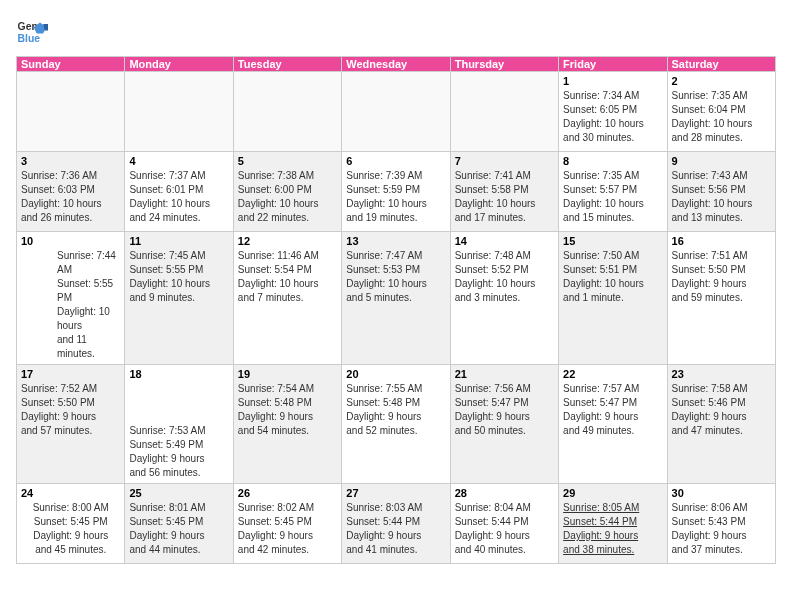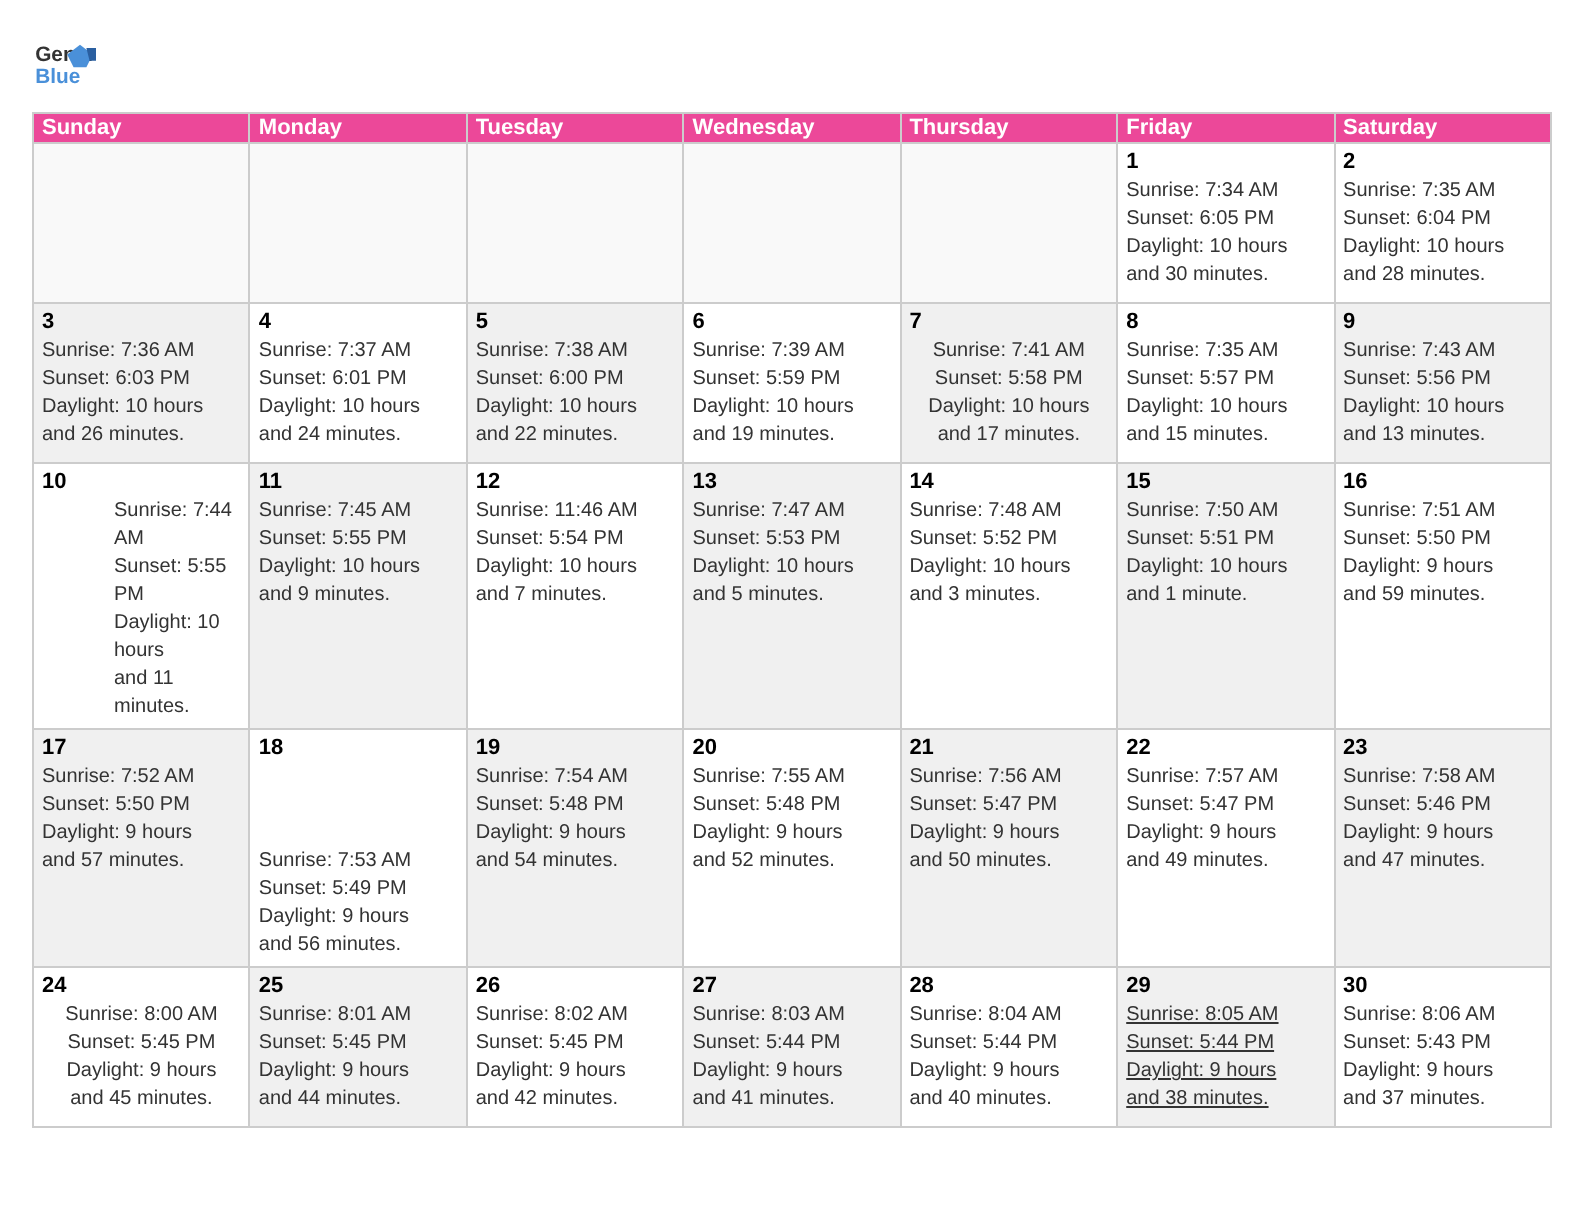--- a/index.html
+++ b/index.html
@@ -147,21 +147,21 @@
         </td>
         <td>
           <div class="day-num">6</div>
           <div class="day-info" style="white-space: pre-line;">Sunrise: 7:39 AM
 Sunset: 5:59 PM
 Daylight: 10 hours
 and 19 minutes.</div>
         </td>
         <td class="shaded">
           <div class="day-num">7</div>
-          <div class="day-info" style="white-space: pre-line; text-align: center;">Sunrise: 7:41 AM
+          <div class="day-info" style="white-space: pre-line;">Sunrise: 7:41 AM
 Sunset: 5:58 PM
 Daylight: 10 hours
 and 17 minutes.</div>
         </td>
         <td>
           <div class="day-num">8</div>
           <div class="day-info" style="white-space: pre-line;">Sunrise: 7:35 AM
 Sunset: 5:57 PM
 Daylight: 10 hours
 and 15 minutes.</div>

